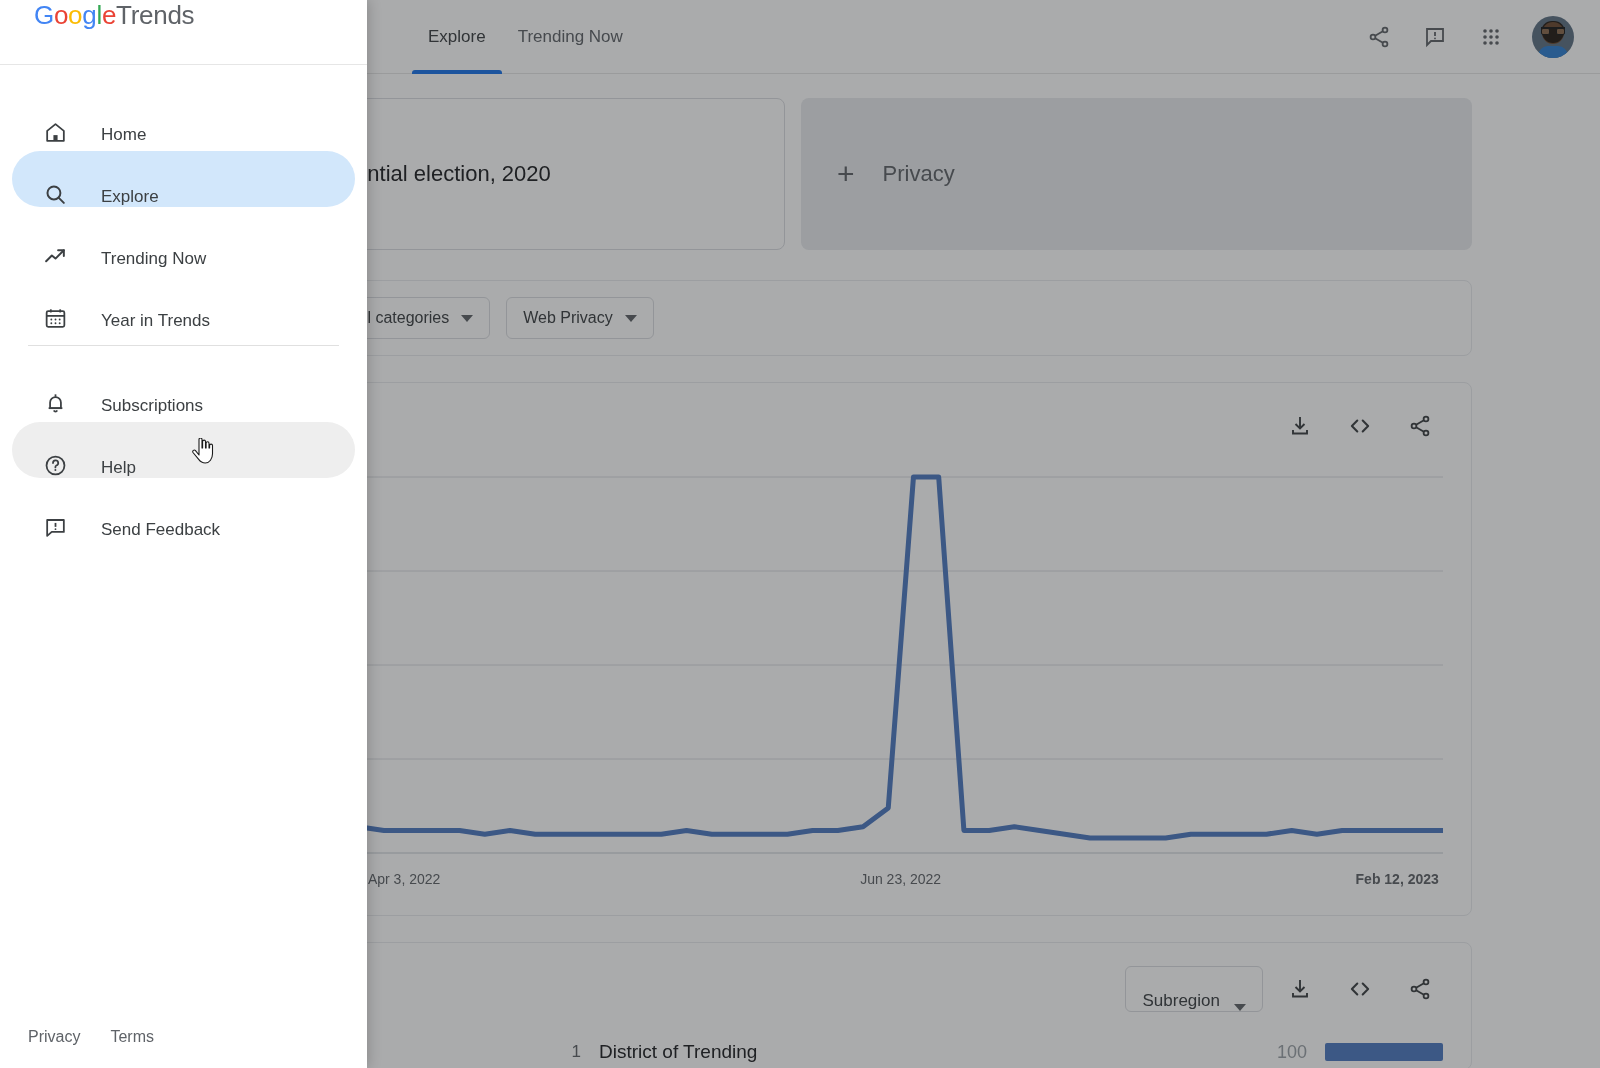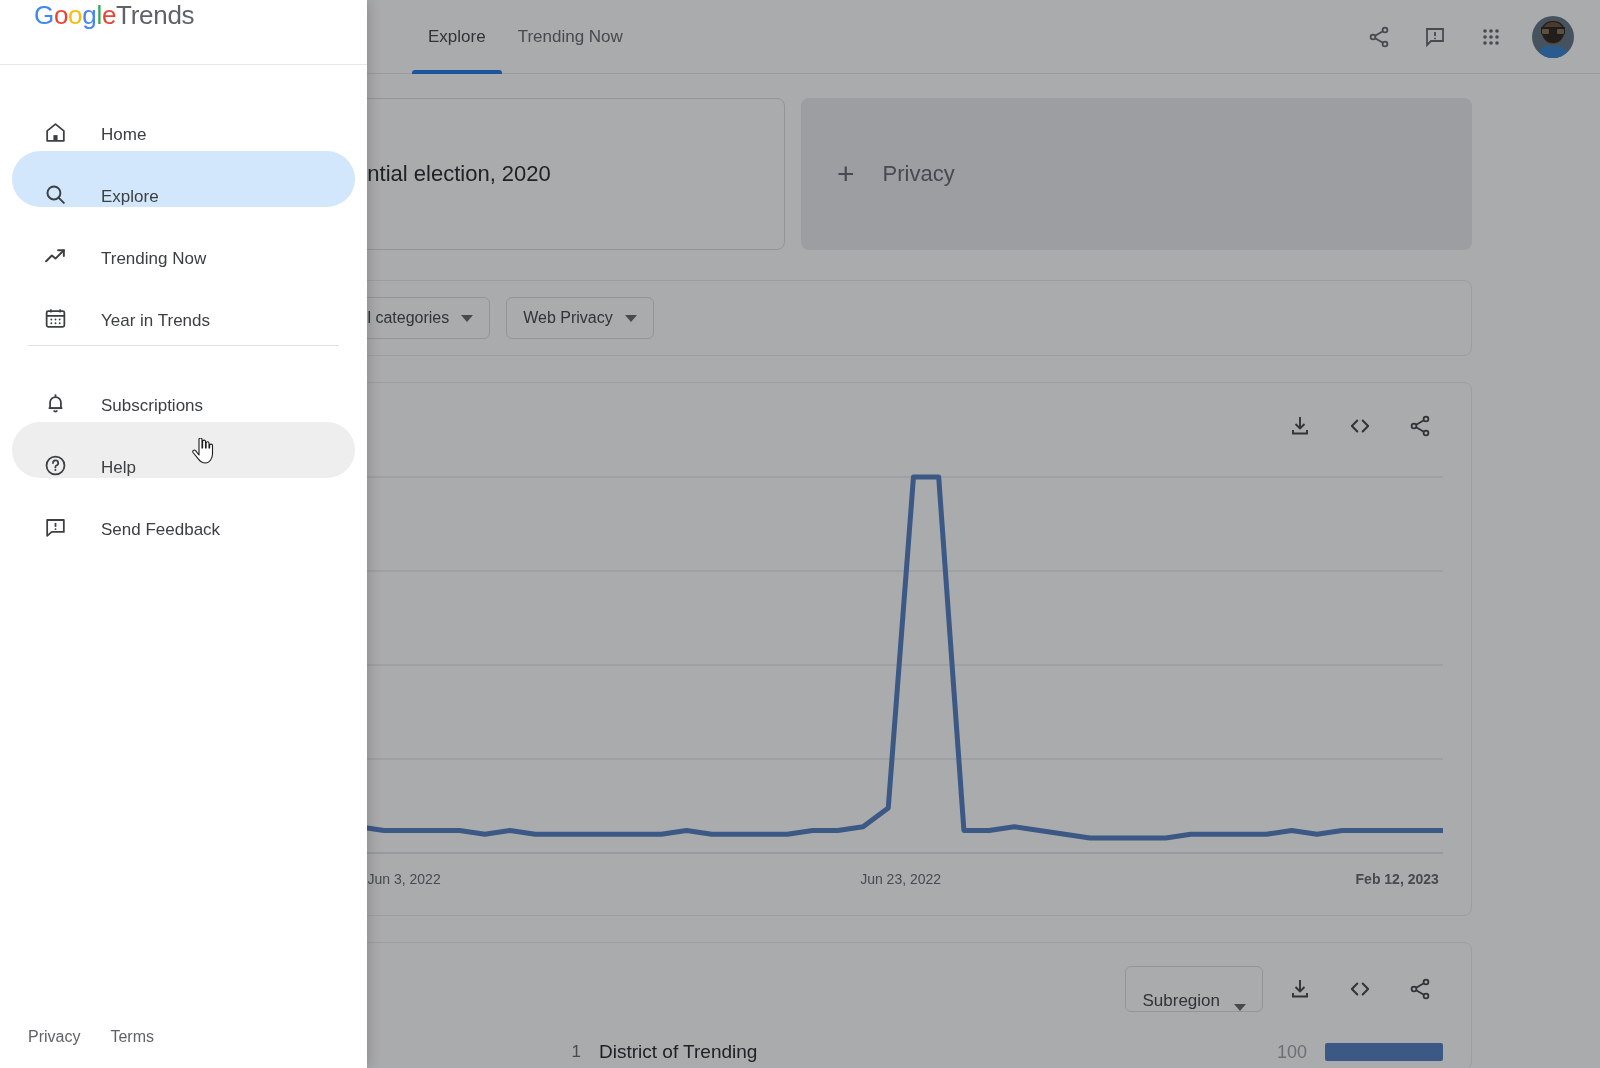--- a/index.html
+++ b/index.html
@@ -278,21 +278,21 @@
               <line x1="0" x2="1040" y1="196" y2="196" stroke="#dadce0" stroke-width="1" vector-effect="non-scaling-stroke"></line>
               <line x1="0" x2="1040" y1="290" y2="290" stroke="#dadce0" stroke-width="1" vector-effect="non-scaling-stroke"></line>
               <line x1="0" x2="1040" y1="384" y2="384" stroke="#dadce0" stroke-width="1.4" vector-effect="non-scaling-stroke"></line>
               <polyline points="0.00,361.44 20.39,361.44 40.78,361.44 61.18,365.20 81.57,368.96 101.96,365.20 122.35,361.44 142.75,361.44 163.14,357.68 183.53,361.44 203.92,361.44 224.31,361.44 244.71,361.44 265.10,365.20 285.49,361.44 305.88,365.20 326.27,365.20 346.67,365.20 367.06,365.20 387.45,365.20 407.84,365.20 428.24,361.44 448.63,365.20 469.02,365.20 489.41,365.20 509.80,365.20 530.20,361.44 550.59,361.44 570.98,357.68 591.37,338.88 611.76,8.00 632.16,8.00 652.55,361.44 672.94,361.44 693.33,357.68 713.73,361.44 734.12,365.20 754.51,368.96 774.90,368.96 795.29,368.96 815.69,368.96 836.08,365.20 856.47,365.20 876.86,365.20 897.25,365.20 917.65,361.44 938.04,365.20 958.43,361.44 978.82,361.44 999.22,361.44 1019.61,361.44 1040.00,361.44" fill="none" stroke="#4e79c0" stroke-width="5" stroke-linejoin="round" stroke-linecap="round" vector-effect="non-scaling-stroke"></polyline>
             </svg>
         </div>
         <div style="height:46px;position:relative;">
           <svg width="100%" height="46" viewBox="0 0 1040 46" preserveAspectRatio="none" style="position:absolute;inset:0;">
           </svg>
           <div id="x-ticks" style="position:absolute;inset:0;">
-              <div class="xtick" style="position: absolute; top: 2px; transform: translateX(-50%); font-size: 14px; color: rgb(95, 99, 104); white-space: nowrap; left: 20.5%;">Jun 3, 2022</div>
+              <div class="xtick" style="position: absolute; top: 2px; transform: translateX(-50%); font-size: 14px; color: rgb(95, 99, 104); white-space: nowrap; left: 20.5%;">Apr 3, 2022</div>
               <div class="xtick" style="position: absolute; top: 2px; transform: translateX(-50%); font-size: 14px; color: rgb(95, 99, 104); white-space: nowrap; left: 57.5%;">Jun 23, 2022</div>
               <div class="xtick" style="position: absolute; top: 2px; transform: translateX(-50%); font-size: 14px; color: rgb(95, 99, 104); white-space: nowrap; left: 94.5%; font-weight: bold;">Feb 12, 2023</div>
             </div>
         </div>
       </div>
 
       <div class="card">
         <div class="geo-head">
           <span class="card-title">Interest by subregion</span>
           <span class="help-dot">?</span>

